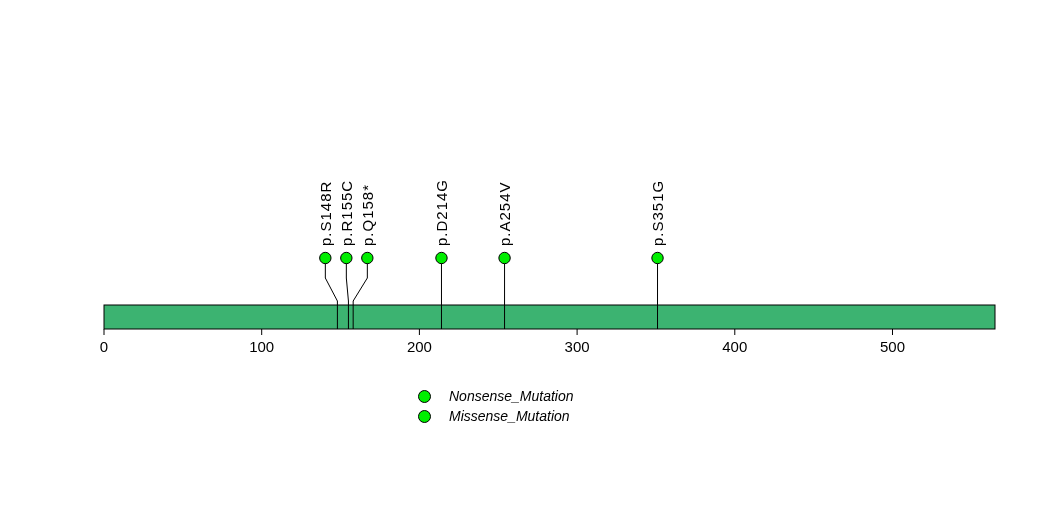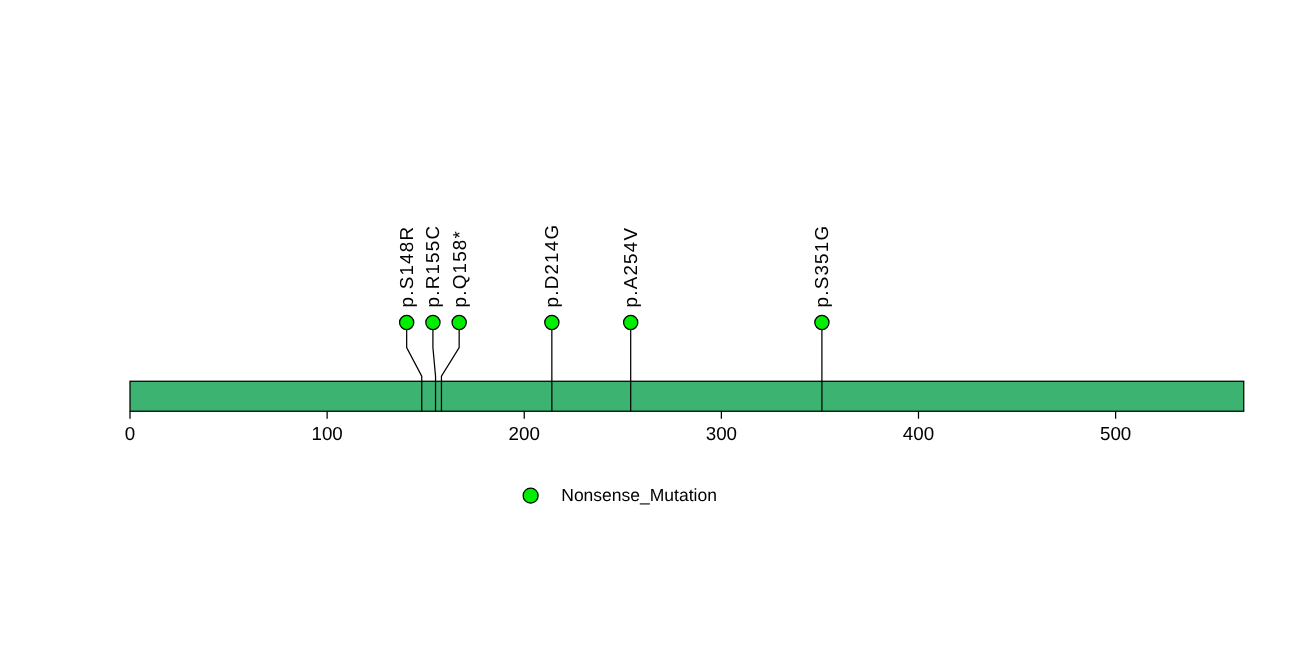--- a/index.html
+++ b/index.html
@@ -43,20 +43,21 @@
     height: 11px;
     border-radius: 50%;
     border: 1px solid #000000;
     margin-right: 18px;
     flex: 0 0 auto;
   }
   .legend-label {
     font-size: 14px;
     color: #000000;
     white-space: nowrap;
+    font-style: italic;
   }
 </style>
 </head>
 <body>
 
 <div class="figure">
   <svg id="plot-svg" width="1047" height="524" viewBox="0 0 1047 524">
       <rect x="104" y="305" width="891" height="24" fill="#3CB371" stroke="#000000" stroke-width="1"></rect>
       <line x1="104" y1="329" x2="104" y2="335" stroke="#000000" stroke-width="1"></line>
       <text x="104" y="352" text-anchor="middle" class="tick-label">0</text>
@@ -88,14 +89,18 @@
       <text transform="translate(504.5557522123894,246) rotate(-90)" dy="0.35em" text-anchor="start" class="mut-label">p.A254V</text>
       <circle cx="657.5238938053097" cy="258" r="5.7" fill="#00EE00" stroke="#000000" stroke-width="1"></circle>
       <text transform="translate(657.5238938053097,246) rotate(-90)" dy="0.35em" text-anchor="start" class="mut-label">p.S351G</text>
     </svg>
 
   <div class="legend">
     <div class="legend-row">
       <span class="legend-dot" style="background: rgb(0, 238, 0);"></span>
       <span class="legend-label">Nonsense_Mutation</span>
     </div>
+    <div class="legend-row">
+      <span class="legend-dot" style="background: rgb(0, 238, 0);"></span>
+      <span class="legend-label">Missense_Mutation</span>
+    </div>
   </div>
 </div>
 
 </body></html>

